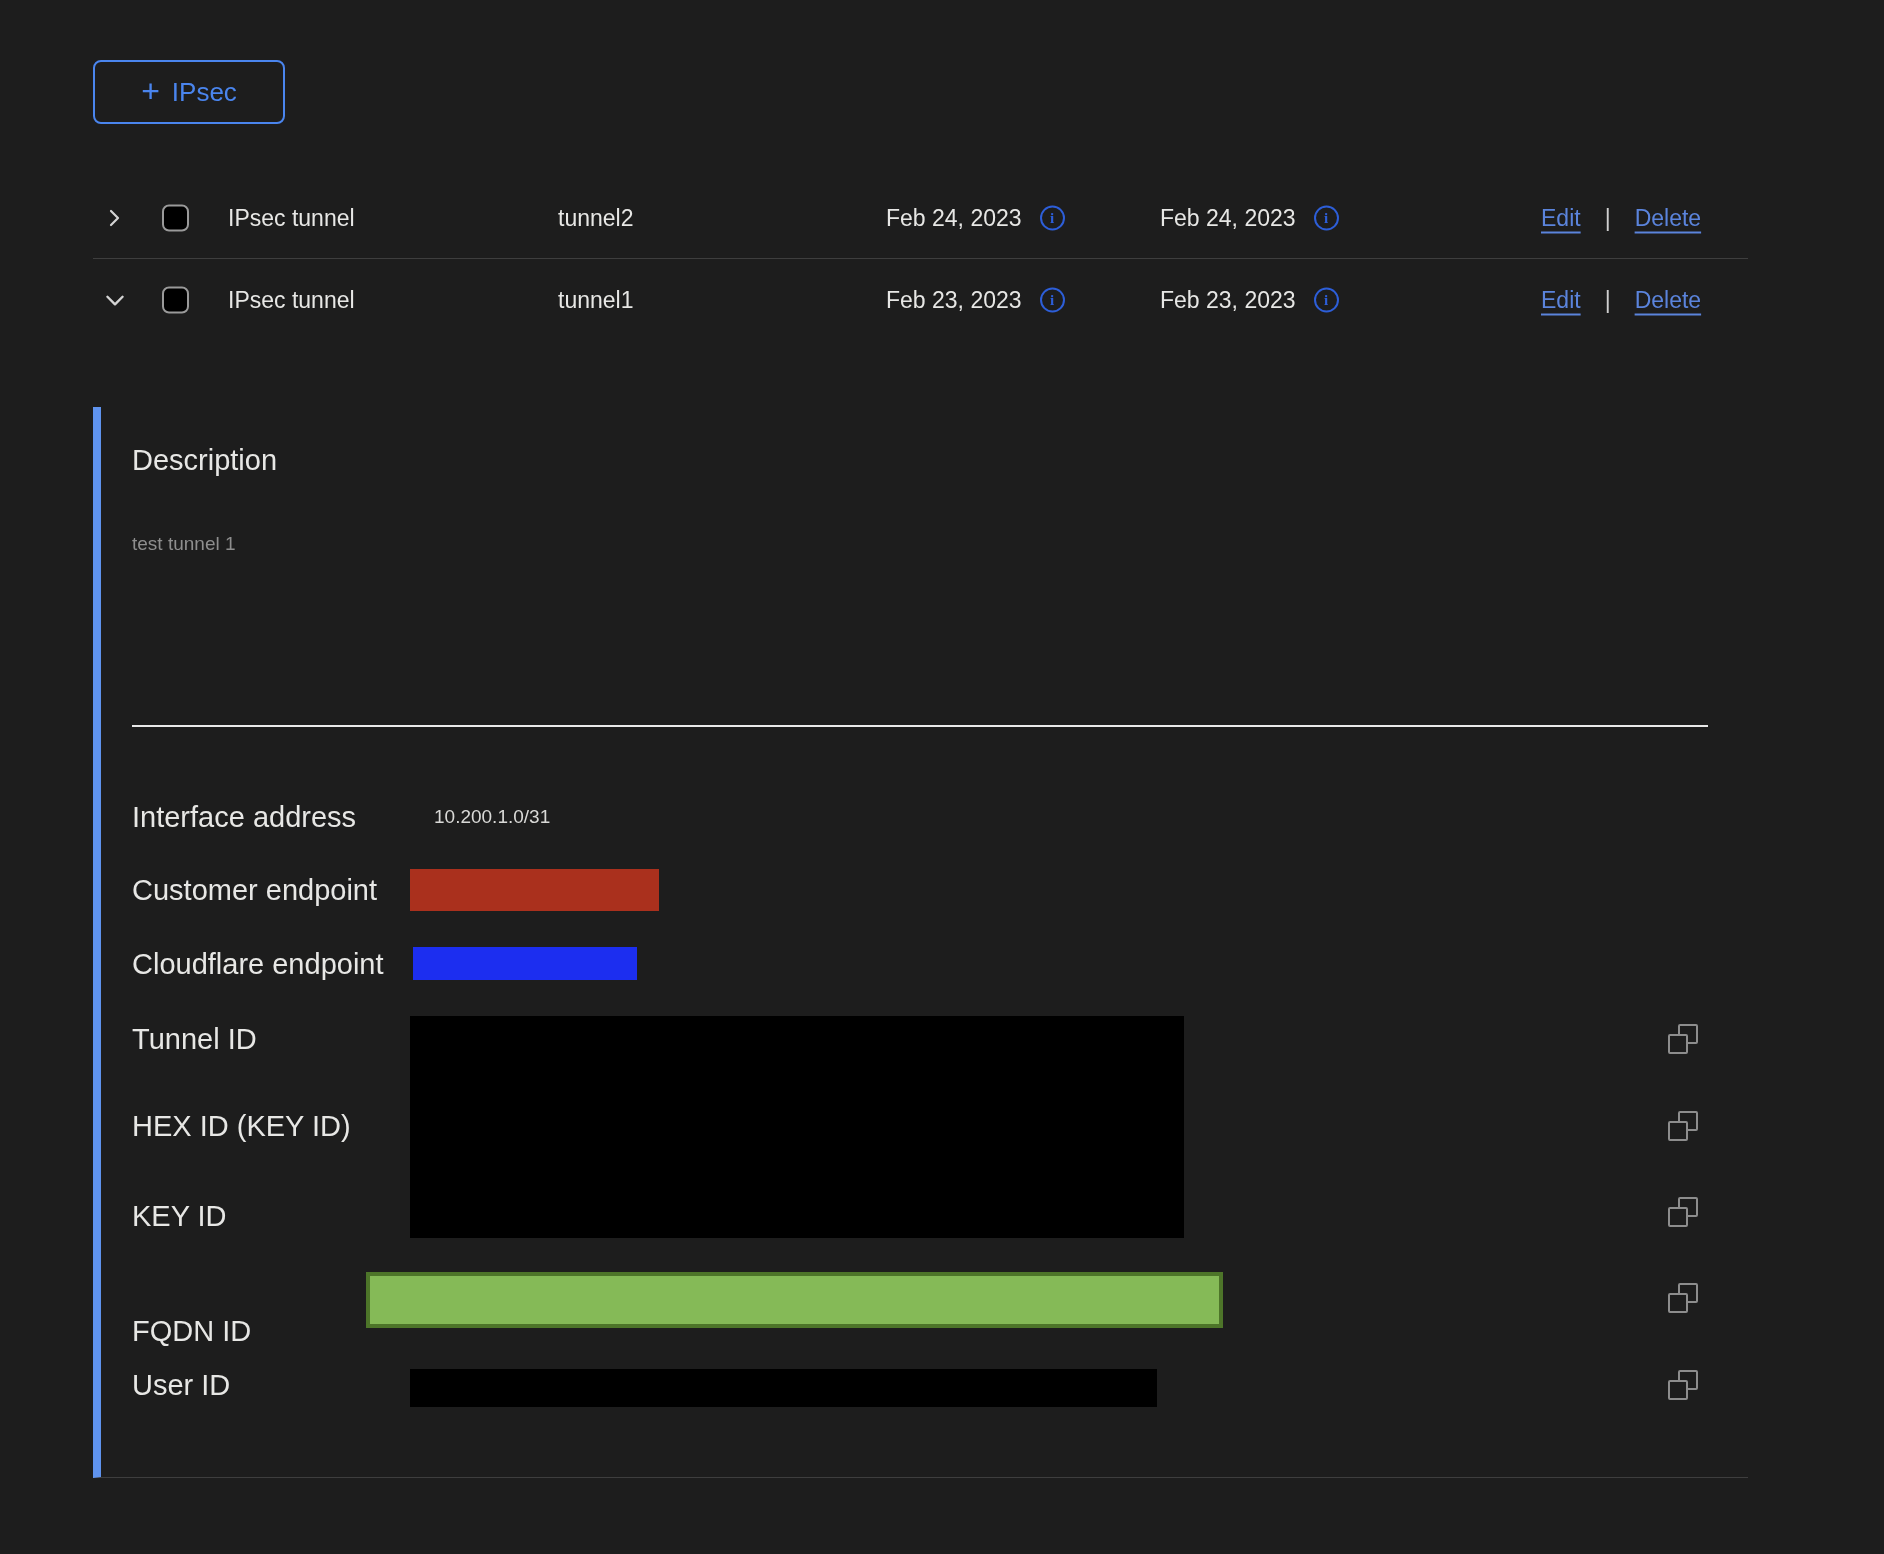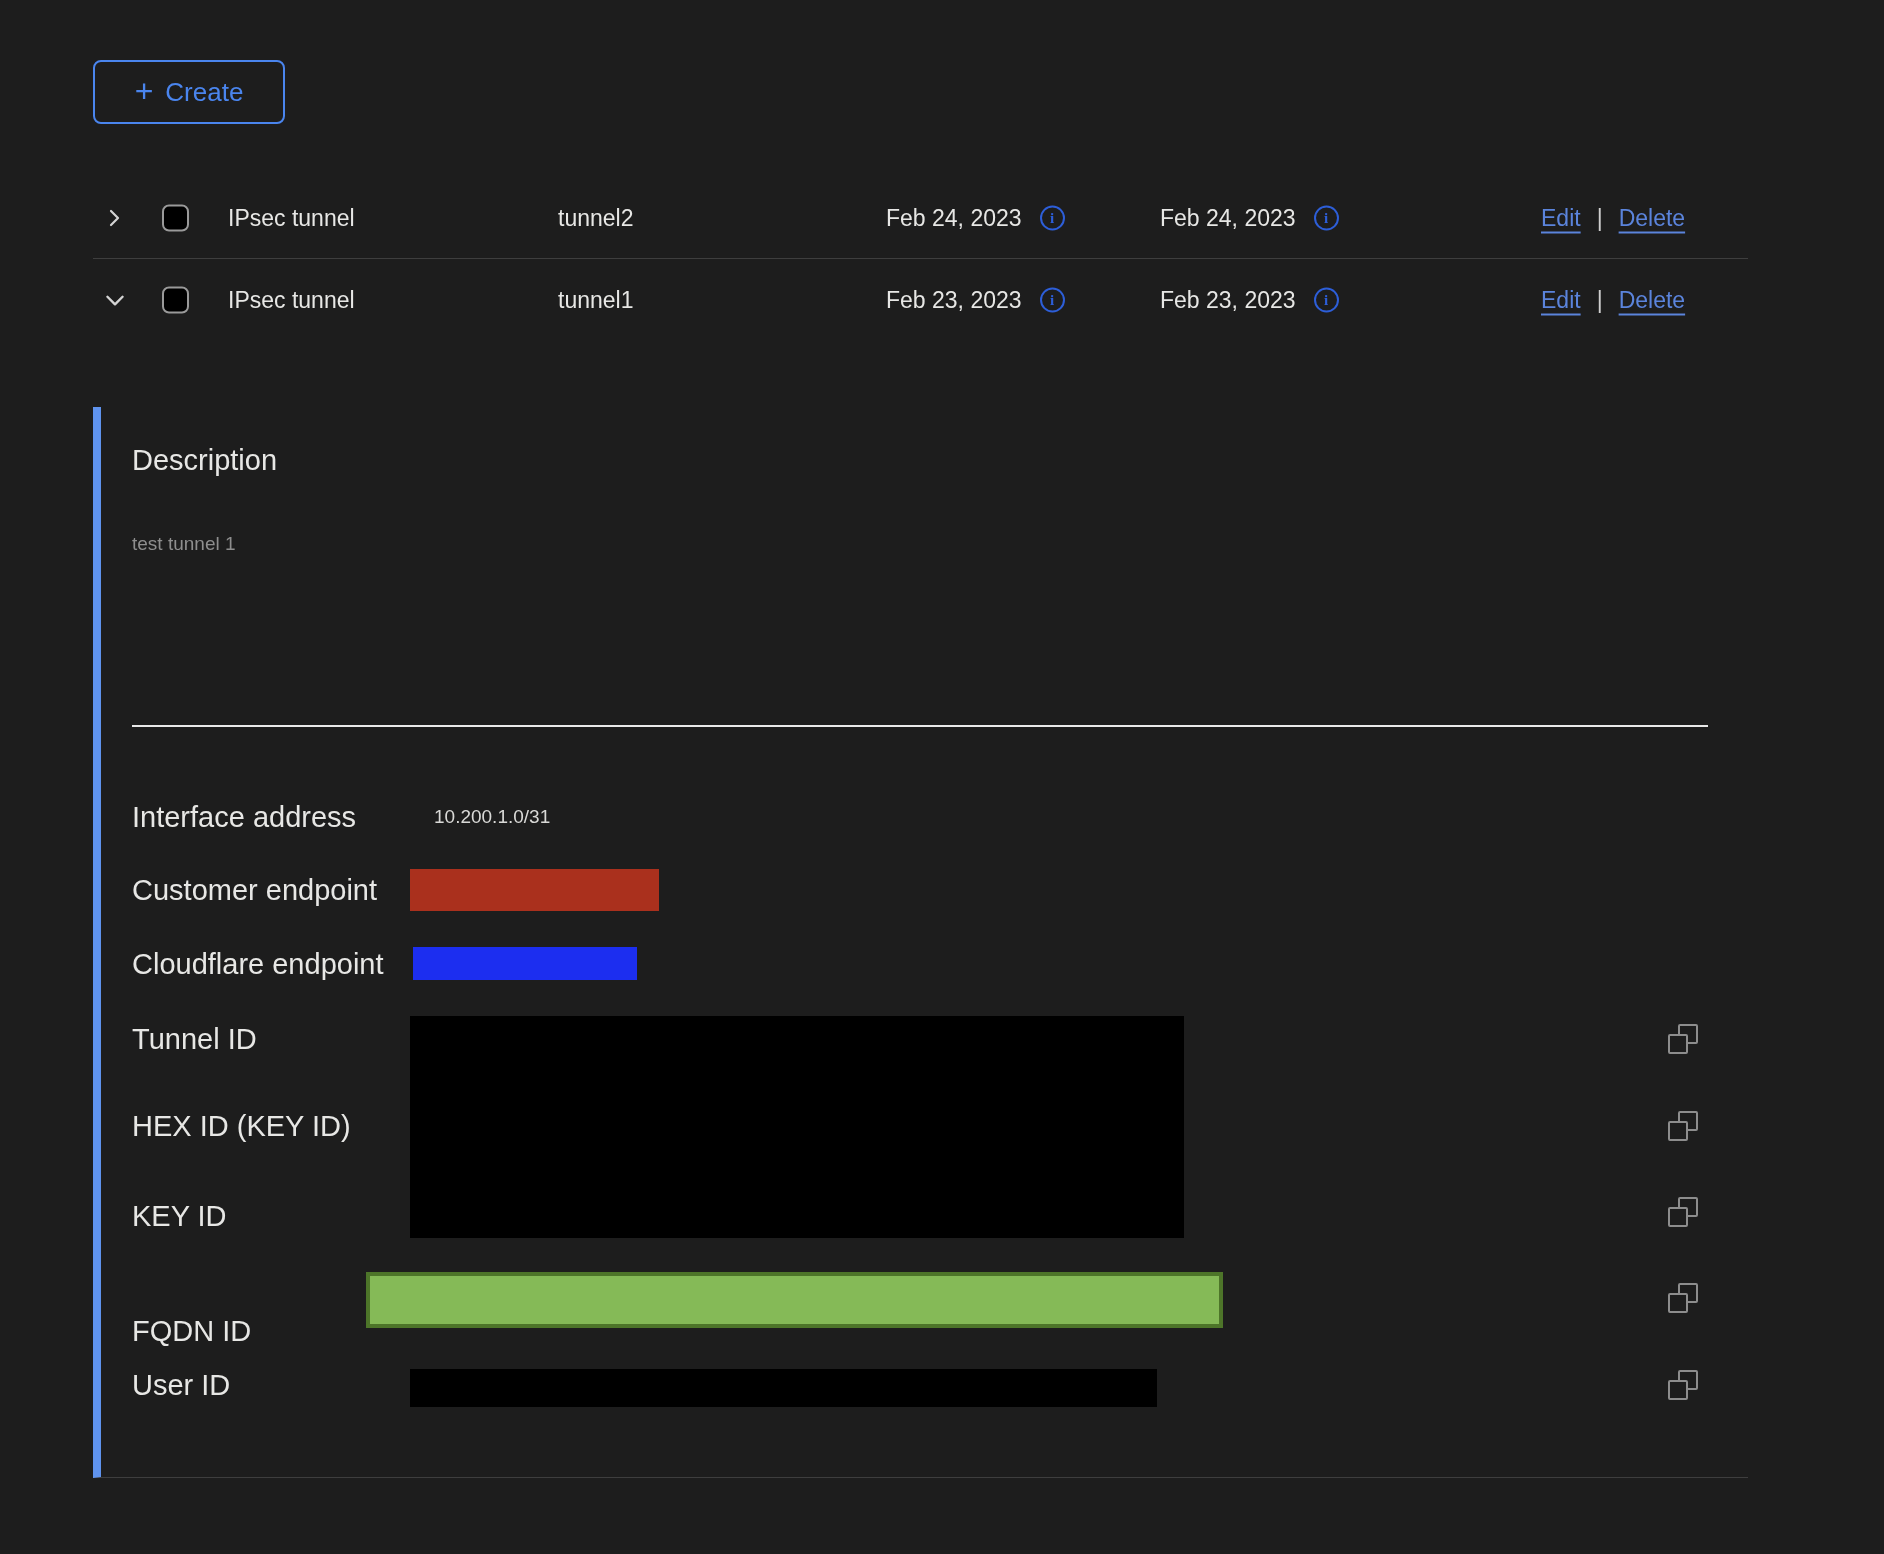--- a/index.html
+++ b/index.html
@@ -29,21 +29,21 @@
   .trow.bordered{border-bottom:1px solid var(--divider-dark);}
   .cell{position:absolute;top:50%;transform:translateY(-50%);font-size:23px;color:var(--text);
     display:flex;align-items:center;white-space:nowrap;}
   .thead .cell{font-weight:bold;color:#f0f0f0;}
   .c-expand{left:9px;}
   .c-check{left:69px;}
   .c-type{left:135px;}
   .c-name{left:465px;}
   .c-created{left:793px;}
   .c-modified{left:1067px;}
-  .c-actions{left:1448px;gap:16px;}
+  .c-actions{left:1448px;gap:24px;}
 
   .checkbox{display:inline-block;width:27px;height:27px;border:2px solid var(--checkbox-border);
     border-radius:7px;background:#000;cursor:pointer;}
   .chev{display:inline-flex;cursor:pointer;}
 
   .info-icon{display:inline-flex;align-items:center;justify-content:center;
     width:25px;height:25px;border:2px solid var(--info-blue);border-radius:50%;
     color:var(--info-blue);font-size:15px;line-height:1;font-family:"Liberation Serif",serif;
     font-weight:bold;margin-left:18px;cursor:pointer;flex:none;}
 
@@ -79,21 +79,21 @@
   .copy-icon .front{position:absolute;left:0;bottom:0;width:20px;height:20px;
     border:2px solid var(--icon-gray);border-radius:2px;background:var(--bg);}
 </style>
 </head>
 <body>
 
 <div class="screen">
 
   <button class="create-btn">
     <span class="plus">+</span>
-    <span>Create</span>
+    <span>IPsec</span>
   </button>
 
   <div class="table">
 
 
     <div class="trow bordered">
       <div class="cell c-expand">
         <span class="chev">
           <svg width="24" height="24" viewBox="0 0 24 24">
               <path d="M9 5l7 7-7 7" fill="none" stroke="#d4d4d4" stroke-width="2.2" stroke-linecap="round" stroke-linejoin="round"></path>

